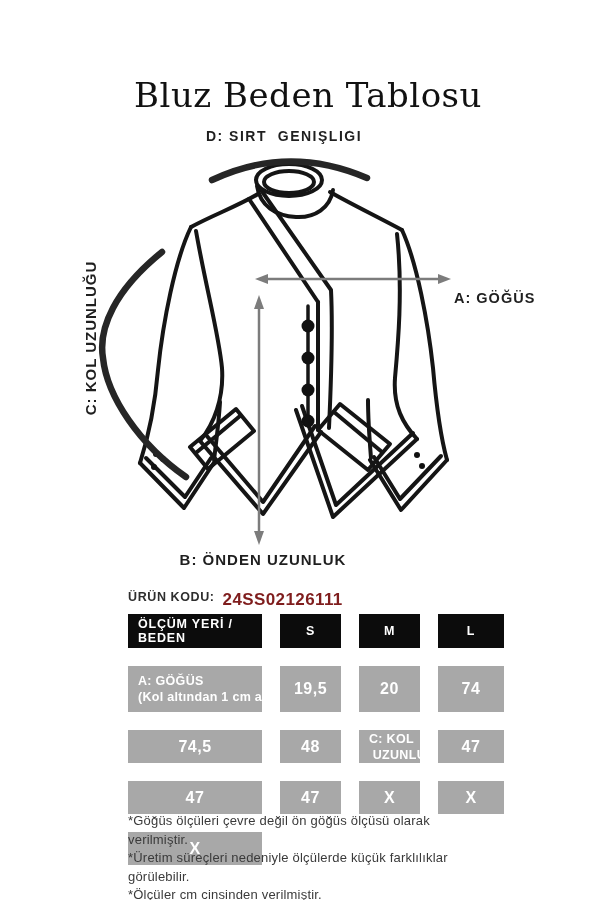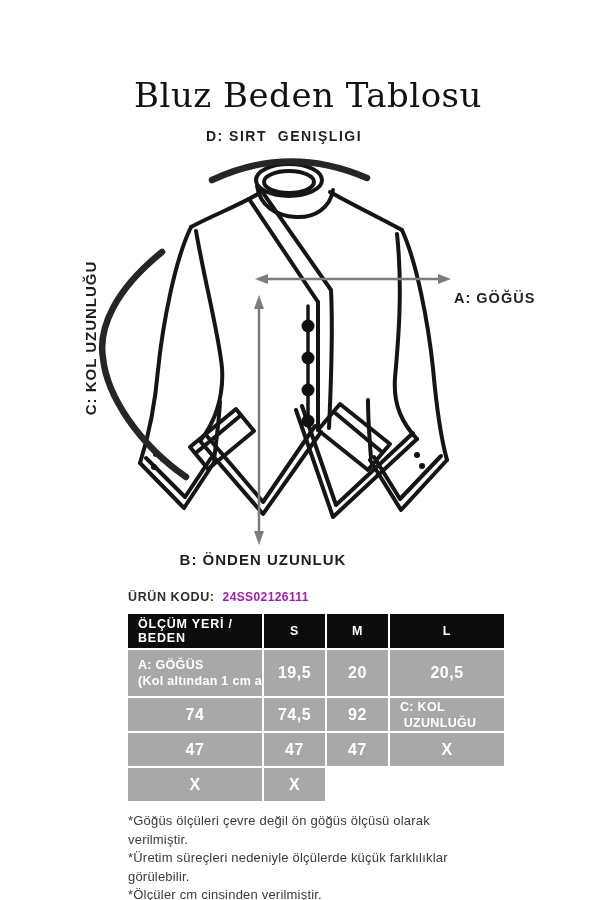--- a/index.html
+++ b/index.html
@@ -27,28 +27,28 @@
   .lbl-d{font-size:14px;white-space:pre;letter-spacing:1.5px;}
   .lbl-a{font-size:14.5px;}
   .lbl-b{font-size:15px;}
   .lbl-c{font-size:15px;}
   
   .product-code{
     position:absolute;left:128px;top:590px;
     display:flex;align-items:flex-start;gap:8px;
   }
   .product-code .pc-label{font-size:12.5px;font-weight:700;letter-spacing:0.6px;color:#2e2e2e;}
-  .product-code .pc-value{font-size:12px;font-weight:700;letter-spacing:0.4px;color:#a21caf;}
+  .product-code .pc-value{font-size:17px;font-weight:700;letter-spacing:0.4px;color:#7f1d1d;}
   
   .size-table{
     position:absolute;left:128px;top:614px;width:376px;
     display:grid;
     grid-template-columns:134px 61px 61px 1fr;
     grid-template-rows:34px 46px 33px 33px 33px;
-    gap:2px;
+    gap:18px;
   }
   .cell{
     display:flex;align-items:center;justify-content:center;
     color:#ffffff;
   }
   .cell.head{background:#0c0c0c;font-size:12.5px;font-weight:700;letter-spacing:0.8px;}
   .cell.body{background:#a8a8a8;font-size:16px;font-weight:700;letter-spacing:0.5px;}
   .cell.label-col{
     justify-content:flex-start;
     padding-left:10px;
@@ -155,25 +155,24 @@
   <div class="cell head">S</div>
   <div class="cell head">M</div>
   <div class="cell head">L</div>
 
   <div class="cell body label-col">
     <span class="line1">A: GÖĞÜS</span>
     <span class="line2">(Kol altından 1 cm aşağı)</span>
   </div>
   <div class="cell body">19,5</div>
   <div class="cell body">20</div>
-  <div class="cell body">20,5</div>
 
   <div class="cell body">74</div>
   <div class="cell body">74,5</div>
-  <div class="cell body">92</div>
+  <div class="cell body">48</div>
 
   <div class="cell body label-col">
     <span class="line1">C: KOL</span>
     <span class="line2"> UZUNLUĞU</span>
   </div>
   <div class="cell body">47</div>
   <div class="cell body">47</div>
   <div class="cell body">47</div>
 
   <div class="cell body">X</div>

